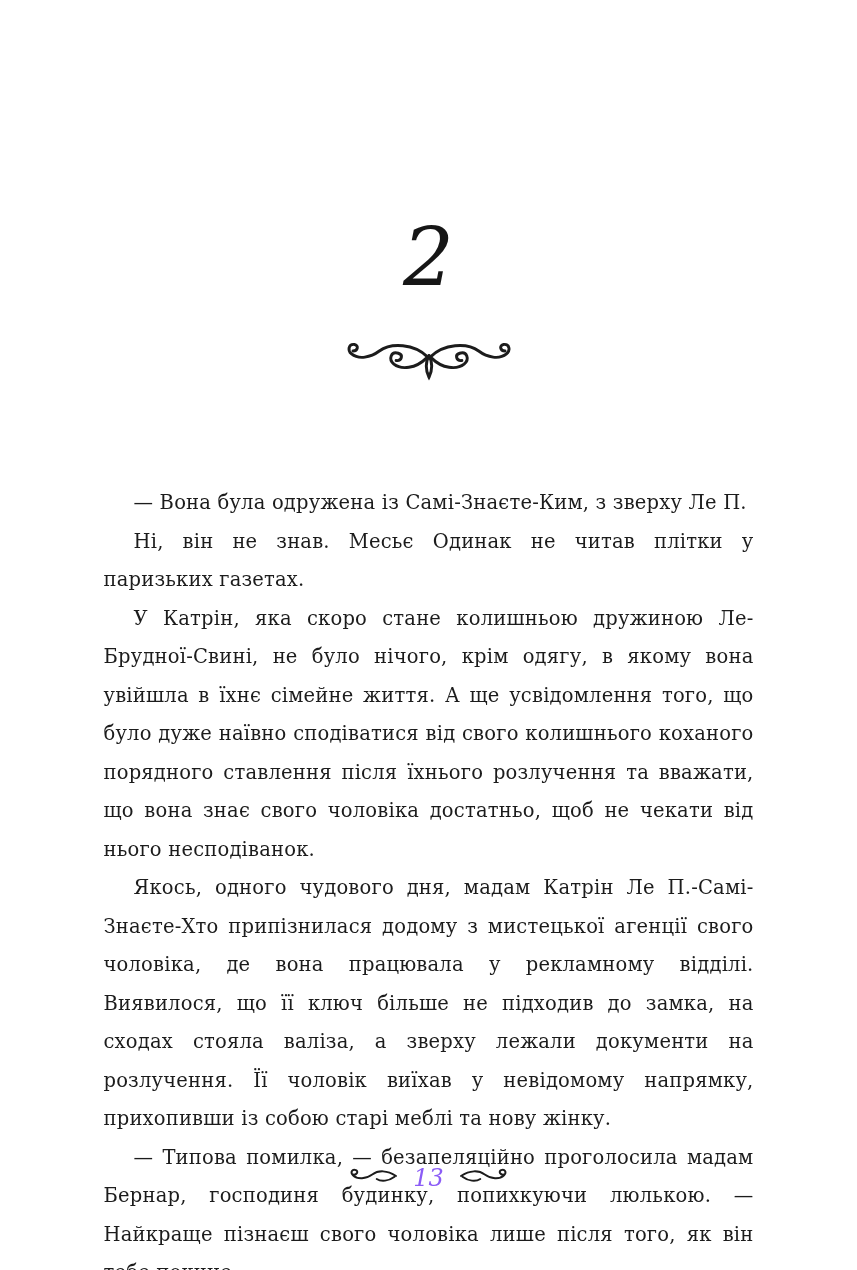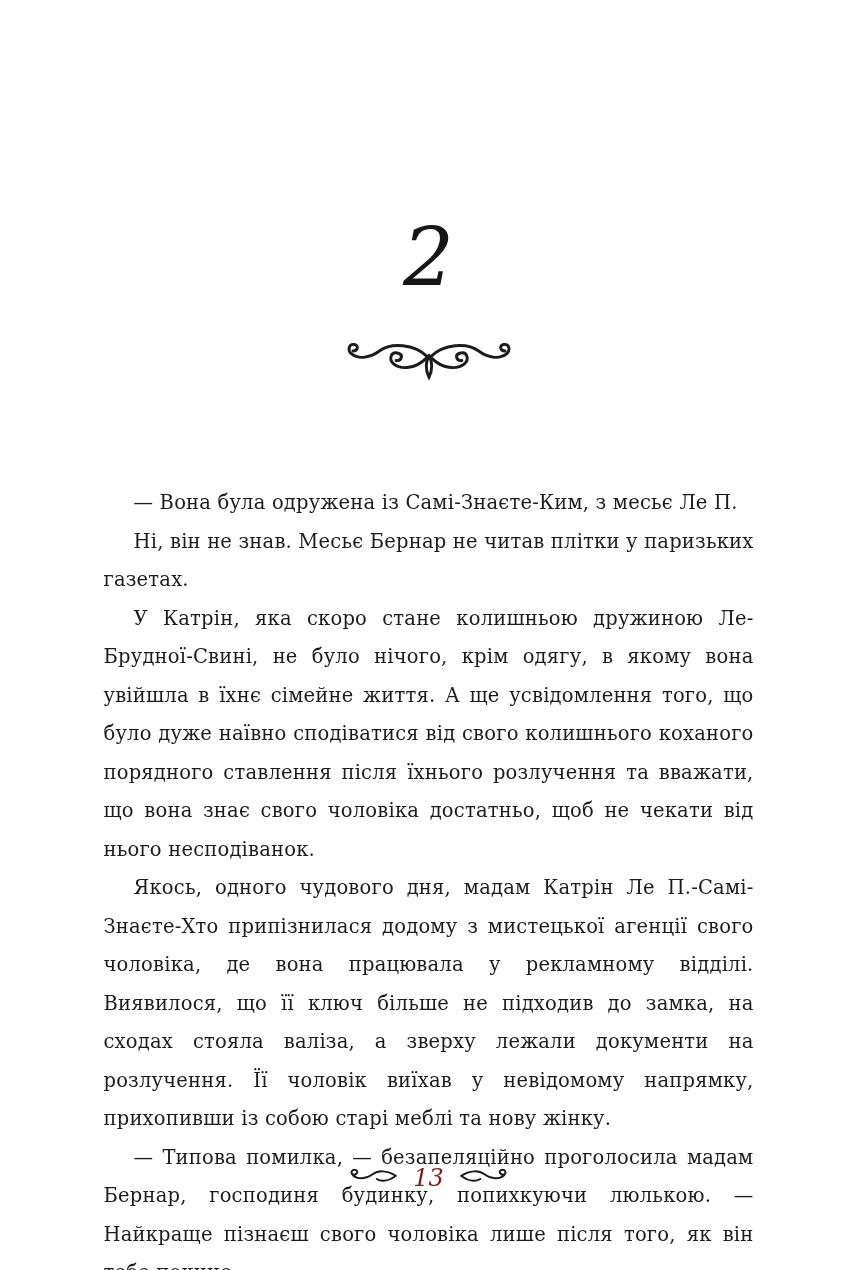--- a/index.html
+++ b/index.html
@@ -59,21 +59,21 @@
     text-align: center;
   }
   .page-footer .footer-inner {
     display: inline-flex;
     align-items: center;
     gap: 14px;
   }
   .page-number {
     font-size: 24px;
     font-style: italic;
-    color: #7f1d1d;
+    color: #8b5cf6;
   }
   .stroke {
     fill: none;
     stroke: #1c1c1c;
     stroke-linecap: round;
   }
 </style>
 </head>
 <body>
 
@@ -89,22 +89,22 @@
           <path d="M126 30 C 112 44, 92 46, 82 38 C 74 31, 78 20, 88 23 C 95 25, 93 34, 85 33"></path>
           <path d="M132 28 C 150 10, 182 8, 198 20 C 210 29, 226 32, 236 24 C 242 19, 240 10, 232 11 C 226 12, 227 20, 234 20"></path>
           <path d="M134 30 C 148 44, 168 46, 178 38 C 186 31, 182 20, 172 23 C 165 25, 167 34, 175 33"></path>
           <path d="M130 26 C 125 36, 125 46, 130 56 C 135 46, 135 36, 130 26"></path>
         </g>
       </svg>
     </span>
   </div>
 
   <div class="body-text">
-    <p>— Вона була одружена із Самі-Знаєте-Ким, з месьє Ле П.</p>
-    <p>Ні, він не знав. Месьє Бернар не читав плітки у паризьких газетах.</p>
+    <p>— Вона була одружена із Самі-Знаєте-Ким, з зверху Ле П.</p>
+    <p>Ні, він не знав. Месьє Одинак не читав плітки у паризьких газетах.</p>
     <p>У Катрін, яка скоро стане колишньою дружиною Ле-Брудної-Свині, не було нічого, крім одягу, в якому вона увійшла в їхнє сімейне життя. А ще усвідомлення того, що було дуже наївно сподіватися від свого колишнього коханого порядного ставлення після їхнього розлучення та вважати, що вона знає свого чоловіка достатньо, щоб не чекати від нього несподіванок.</p>
     <p>Якось, одного чудового дня, мадам Катрін Ле П.-Самі-Знаєте-Хто припізнилася додому з мистецької агенції свого чоловіка, де вона працювала у рекламному відділі. Виявилося, що її ключ більше не підходив до замка, на сходах стояла валіза, а зверху лежали документи на розлучення. Її чоловік виїхав у невідомому напрямку, прихопивши із собою старі меблі та нову жінку.</p>
     <p>— Типова помилка, — безапеляційно проголосила мадам Бернар, господиня будинку, попихкуючи люлькою. — Найкраще пізнаєш свого чоловіка лише після того, як він тебе покине.</p>
 
   </div>
 
   <div class="page-footer">
     <span class="footer-inner">
       <span>
         <svg width="52" height="18" viewBox="0 0 70 24" aria-hidden="true">

